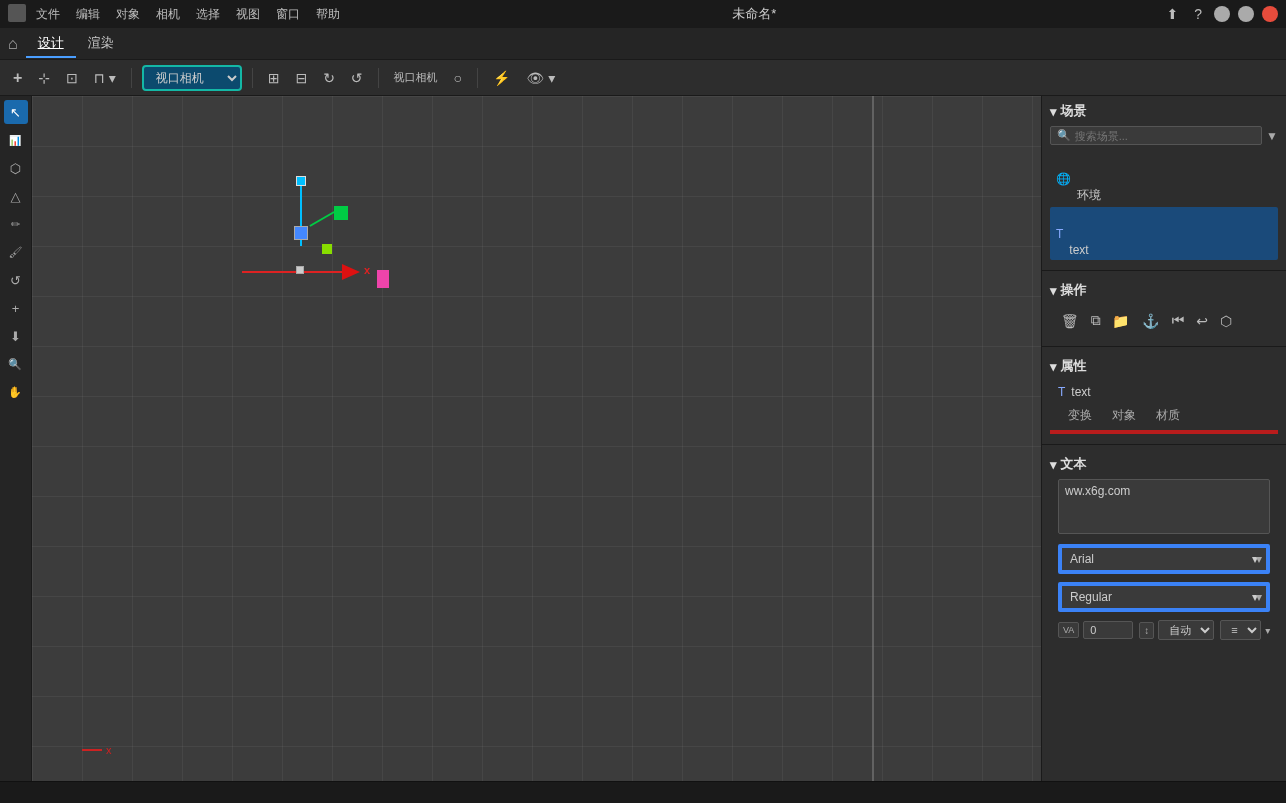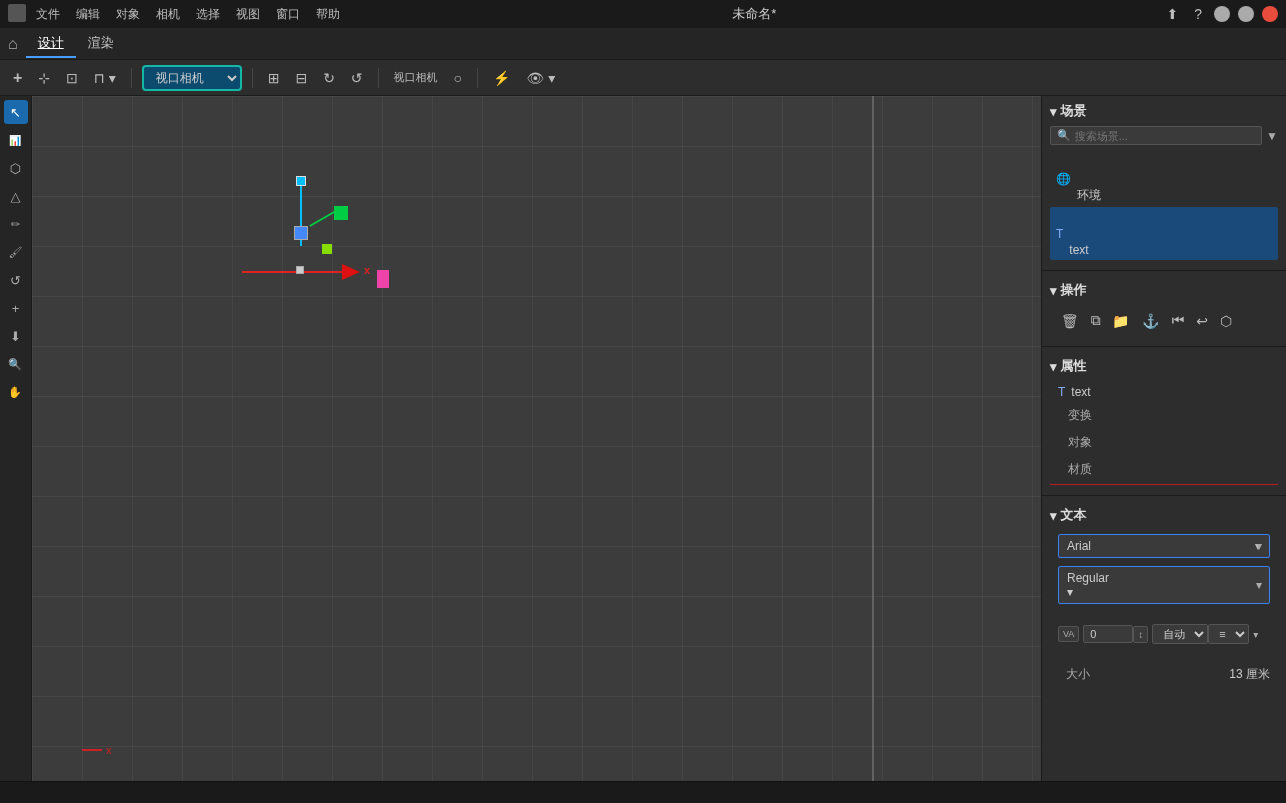--- a/index.html
+++ b/index.html
@@ -67,37 +67,37 @@
     .panel-divider { height: 1px; background: #1a1a1a; margin: 4px 0; }
 
     
     .ops-row { display: flex; align-items: center; gap: 6px; padding: 4px 8px; }
     .ops-btn { color: #bbb; font-size: 14px; cursor: pointer; padding: 3px; border-radius: 3px; }
 
     
     .prop-object-row { display: flex; align-items: center; gap: 6px; padding: 4px 8px; }
     .prop-object-icon { font-size: 12px; color: #aaa; }
     .prop-object-name { color: #ccc; font-size: 12px; }
-    .prop-tabs { display: flex; gap: 0; padding: 0 8px; border-bottom: 1px solid #b91c1c; flex-direction: column; }
+    .prop-tabs { display: flex; gap: 0; padding: 0 8px; border-bottom: 4px solid #b91c1c; }
     .prop-tab { color: #aaa; font-size: 12px; padding: 4px 10px; cursor: pointer; border-bottom: 2px solid transparent; }
 
     
     .text-content-area { margin: 6px 8px; background: #3a3a3a; border: 1px solid #555; border-radius: 2px; padding: 4px 6px; min-height: 55px; color: #ccc; font-size: 12px; }
 
     
     .font-select-row { padding: 4px 8px; }
-    .font-select { width: 100%; background: #3a3a3a; color: #ccc; border: 1px solid #3b82f6; border-radius: 2px; padding: 4px 8px; font-size: 12px; cursor: pointer; appearance: none; display: flex; align-items: center; justify-content: space-between; }
+    .font-select { width: 100%; background: #3a3a3a; color: #ccc; border: 4px solid #3b82f6; border-radius: 2px; padding: 4px 8px; font-size: 12px; cursor: pointer; appearance: none; display: flex; align-items: center; justify-content: space-between; }
     .font-select-wrapper { position: relative; }
     .font-select-wrapper::after { content: '▾'; position: absolute; right: 8px; top: 50%; transform: translateY(-50%); color: #aaa; pointer-events: none; }
 
     
     .style-select-row { padding: 4px 8px; }
 
     
-    .number-row { display: flex; align-items: center; padding: 4px 8px; margin-top: 12px; }
+    .number-row { display: flex; align-items: center; gap: 6px; padding: 4px 8px; }
     .num-input-group { display: flex; align-items: center; gap: 4px; }
     .num-label-icon { font-size: 10px; color: #aaa; background: #3a3a3a; padding: 2px 4px; border-radius: 2px; border: 1px solid #555; }
     .num-input { background: #3a3a3a; color: #ccc; border: 1px solid #555; border-radius: 2px; padding: 2px 6px; font-size: 11px; width: 50px; }
     .auto-select { background: #3a3a3a; color: #ccc; border: 1px solid #555; border-radius: 2px; padding: 2px 6px; font-size: 11px; }
     .align-select { background: #3a3a3a; color: #ccc; border: 1px solid #555; border-radius: 2px; padding: 2px 6px; font-size: 11px; }
 
     
     .size-label { color: #aaa; font-size: 12px; padding: 2px 8px; }
 
     
@@ -291,33 +291,34 @@
     <div class="panel-divider"></div>
 
     <div class="panel-section">
       <div class="panel-header">
         <span class="panel-title">
           <span>▾</span>
           <span>文本</span>
         </span>
       </div>
 
+      <div class="text-content-area" contenteditable="true" style="">ww.x6g.com</div>
 
       <div class="font-select-row">
         <div class="font-select-wrapper" style="width:100%;">
           <div class="font-select" style="display:flex;align-items:center;justify-content:space-between;">
             <span>Arial</span>
             <span>▾</span>
           </div>
         </div>
       </div>
 
       <div class="style-select-row">
         <div class="font-select-wrapper" style="width:100%;">
-          <div class="font-select" style="display:flex;align-items:flex-start;justify-content:space-between;flex-direction:column;">
+          <div class="font-select" style="display:flex;align-items:flex-end;justify-content:space-between;">
             <span>Regular</span>
             <span>▾</span>
           </div>
         </div>
       </div>
 
       <div class="number-row">
         <div class="num-input-group">
           <span class="num-label-icon" style="font-size:9px;">VA</span>
           <input type="text" class="num-input" value="0" style="">
@@ -329,24 +330,20 @@
           </select>
         </div>
         <div class="num-input-group">
           <select class="align-select">
             <option>≡</option>
           </select>
           <span style="color:#aaa;font-size:10px;">▾</span>
         </div>
       </div>
 
-      <div class="number-row">
-        <span class="size-label">大小</span>
-        <span style="color:#ccc;font-size:12px;margin-left:auto;">13 厘米</span>
-      </div>
 
     </div>
   </div>
 </div>
 
 <div id="statusbar">
   <span></span>
 </div>
 
 </body></html>

